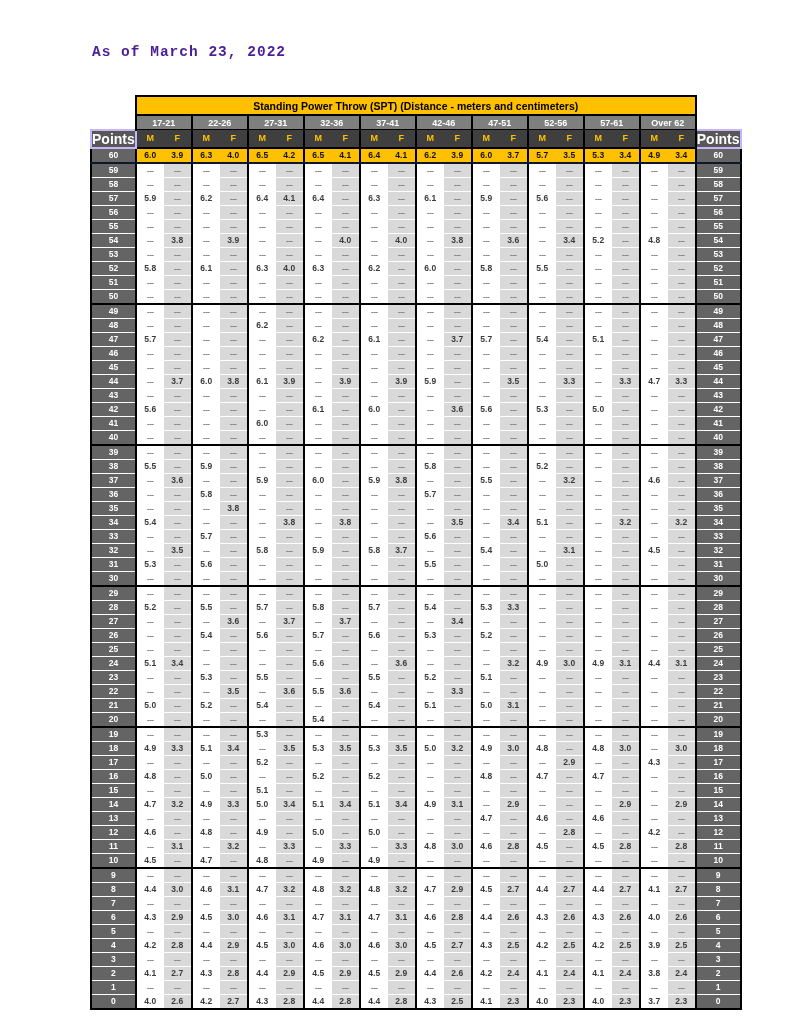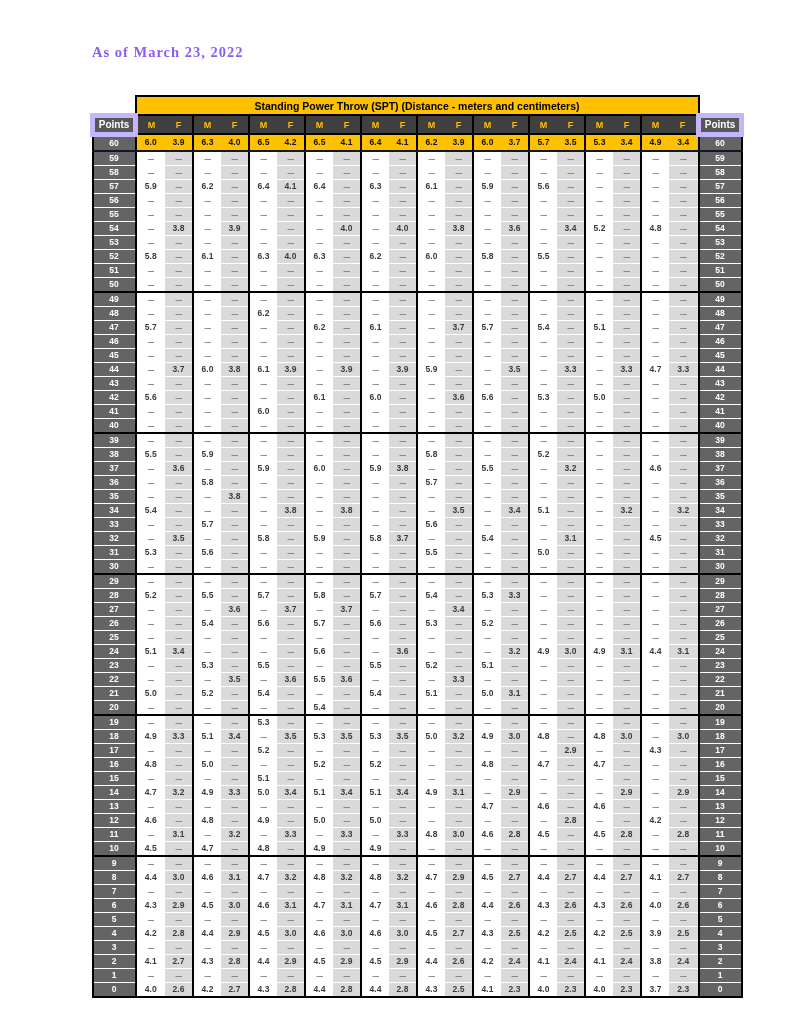--- a/index.html
+++ b/index.html
@@ -2,22 +2,22 @@
 <html><head>
 <meta charset="utf-8">
 <style>
   html,body { margin:0; padding:0; }
   .page {
     position:relative; width:791px; height:1024px; background:#ffffff;
     font-family:"Liberation Sans", sans-serif; overflow:hidden;
   }
   .date-line {
     position:absolute; left:92px; top:44px;
-    font-family:Liberation Serif, serif; font-weight:bold;
-    font-size:14.5px; letter-spacing:1px; color:#8b5cf6; white-space:pre;
+    font-family:Liberation Mono, monospace; font-weight:bold;
+    font-size:14.5px; letter-spacing:1px; color:#4c1d95; white-space:pre;
   }
   table.spt {
     position:absolute; left:90px; top:95px;
     border-collapse:collapse; table-layout:fixed;
   }
   table.spt td, table.spt th { padding:0; text-align:center; vertical-align:middle; overflow:hidden; }
 
   
   .blank { background:transparent; border:none; width:38px; }
 
@@ -32,22 +32,22 @@
     border-left:2px solid #000; border-right:2px solid #000; border-bottom:1px solid #000;
   }
   
   .mf {
     background:#3F3F3F; color:#FFC000; font-weight:bold; font-size:9px; height:14px;
     border-bottom:2px solid #000; width:27px;
   }
   .mf.gs { border-left:2px solid #000; }
   .mf.ge { border-right:2px solid #000; }
   .pts-head {
-    background:#575757; color:#ffffff; font-weight:bold; font-size:10px;
-    border:5px solid #c4b5fd; width:38px; height:14px;margin-left:40px;
+    background:#575757; color:#ffffff; font-weight:bold; font-size:14px;
+    border:2px solid #c4b5fd; width:38px; height:14px;margin-left:40px;
   }
   
   td.pts {
     background:#646464; color:#ffffff; font-weight:bold; font-size:8.5px;
     border-left:2px solid #000; border-right:2px solid #000;
     border-top:1px solid #fff; border-bottom:1px solid #fff;
     width:38px; height:13px;
   }
   
   td.val {
@@ -71,20 +71,34 @@
 <div class="page">
   <div class="date-line">As of March 23, 2022</div>
   <table class="spt">
     <thead>
         <tr>
           <td class="blank"></td>
           <td class="title-cell" colspan="20">Standing Power Throw (SPT) (Distance - meters and centimeters)</td>
           <td class="blank"></td>
         </tr>
         <tr>
+          <td class="blank"></td>
+          <th class="age" colspan="2">17-21</th>
+          <th class="age" colspan="2">22-26</th>
+          <th class="age" colspan="2">27-31</th>
+          <th class="age" colspan="2">32-36</th>
+          <th class="age" colspan="2">37-41</th>
+          <th class="age" colspan="2">42-46</th>
+          <th class="age" colspan="2">47-51</th>
+          <th class="age" colspan="2">52-56</th>
+          <th class="age" colspan="2">57-61</th>
+          <th class="age" colspan="2">Over 62</th>
+          <td class="blank"></td>
+        </tr>
+        <tr>
           <th class="pts-head">Points</th>
           <th class="mf gs">M</th>
           <th class="mf ge">F</th>
           <th class="mf gs">M</th>
           <th class="mf ge">F</th>
           <th class="mf gs">M</th>
           <th class="mf ge">F</th>
           <th class="mf gs">M</th>
           <th class="mf ge">F</th>
           <th class="mf gs">M</th>

